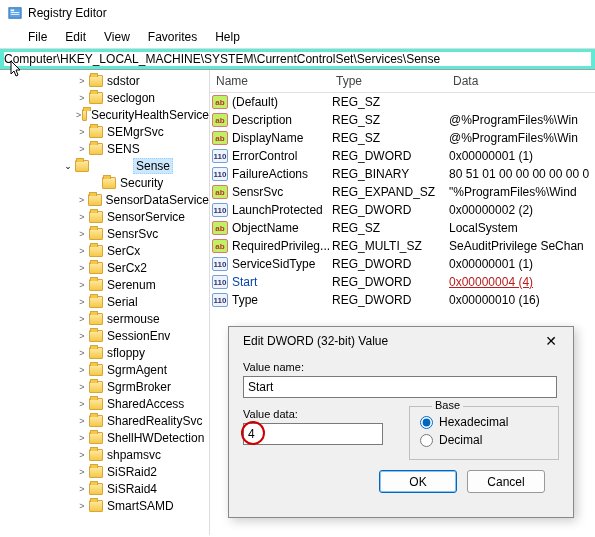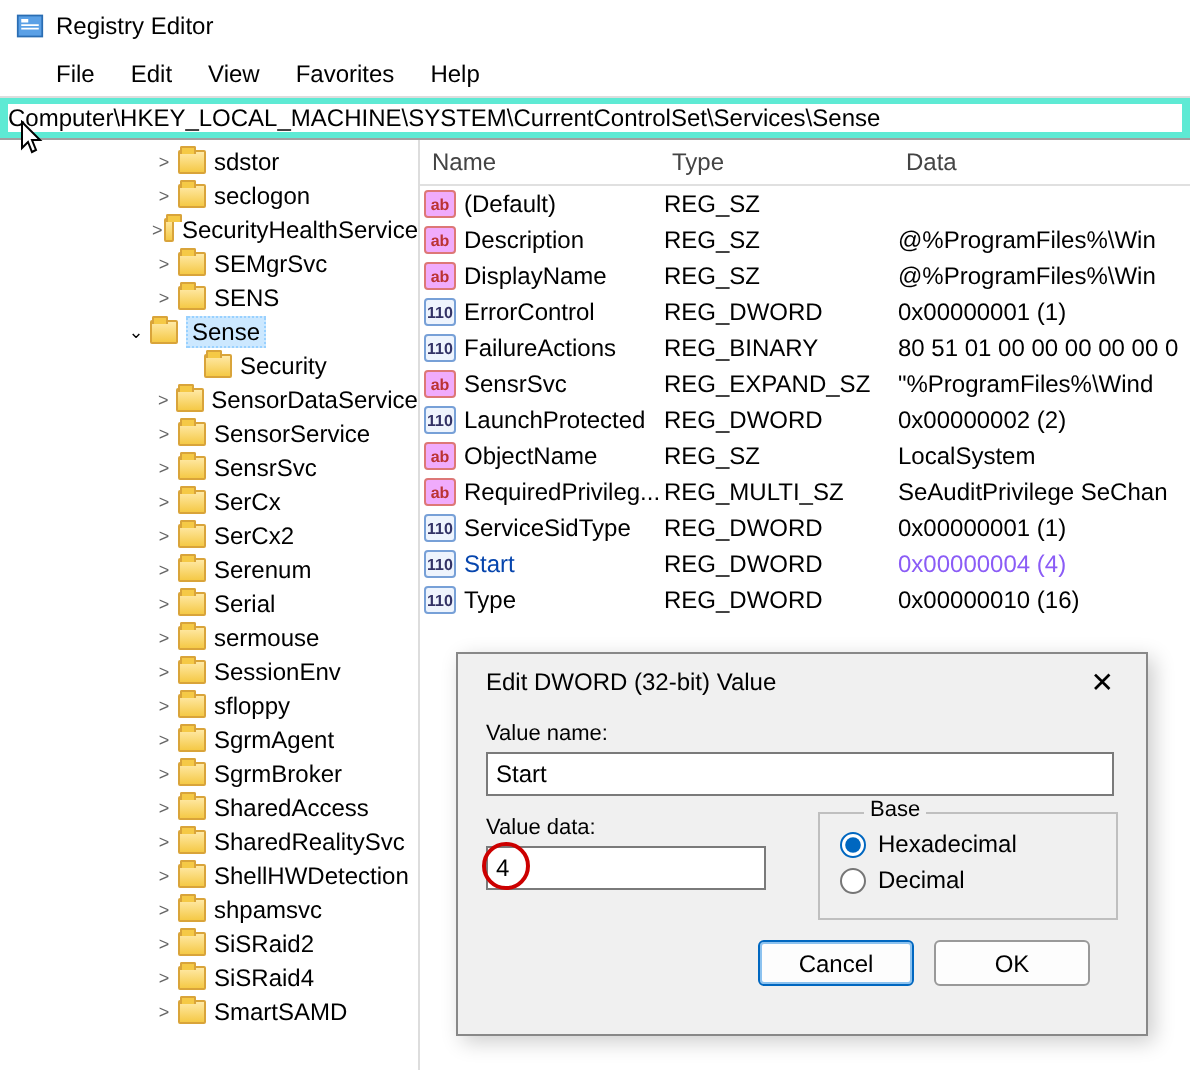--- a/index.html
+++ b/index.html
@@ -14,36 +14,36 @@
 .main { display: flex; height: calc(100% - 72px); }
 .tree { width: 210px; border-right: 1px solid #ddd; overflow: hidden; padding: 2px 0 2px 2px; }
 .tree-item { display: flex; align-items: center; height: 17px; padding-left: 74px; white-space: nowrap; }
 .tree-item.open { padding-left: 60px; }
 .tree-item.child { padding-left: 100px; }
 .chev { width: 12px; text-align: center; color: #666; font-size: 9px; margin-right: 1px; }
 .chev.open { color: #000; }
 .folder { width: 14px; height: 12px; background: linear-gradient(#ffe9a6,#f5c946); border: 1px solid #d9a43a; border-radius: 1px; margin-right: 4px; position: relative; }
 .folder::before { content:""; position:absolute; top:-3px; left:0; width:6px; height:3px; background:#f5c946; border:1px solid #d9a43a; border-bottom:none; border-radius:1px 1px 0 0;}
 .tree-label {}
-.tree-item.selected .tree-label { background: #cce8ff; border: 1px dotted #99d1ff; padding: 0 2px; }
+.tree-item.selected .tree-label { background: #cce8ff; border: 1px dotted #99d1ff; padding: 0 2px; margin-left: 40px; }
 .list { flex: 1; overflow: hidden; }
 .list-head { display: flex; border-bottom: 1px solid #e0e0e0; }
 .list-head div { padding: 4px 6px; color: #444; }
 .col-name { width: 120px; }
 .col-type { width: 117px; }
 .col-data { flex: 1; }
 .row { display: flex; align-items: center; height: 18px; padding: 0 2px; }
 .row .icon { width: 16px; height: 14px; margin-right: 4px; display:flex; align-items:center; justify-content:center; font-size:8px; font-weight:bold; border:1px solid; border-radius:2px;}
-.icon.str { background:#f0abfc; border-color:#d77; color:#b33; }
+.icon.str { background:#bef264; border-color:#d77; color:#b33; }
 .icon.bin { background:#eef4fd; border-color:#77a0d7; color:#336; }
 .row .rname { width: 100px; white-space:nowrap; overflow:hidden; text-overflow:ellipsis; }
 .row .rtype { width: 117px; }
 .row .rdata { flex:1; white-space:nowrap; overflow:hidden; }
 .row.hl .rname { color:#0645ad; }
-.row.hl .rdata { color:#8b5cf6; }
+.row.hl .rdata { color:#b91c1c; text-decoration:underline; }
 
 .dialog { position:absolute; left:228px; top:326px; width:346px; height:192px; background:#f0f0f0; border:1px solid #888; box-shadow: 3px 3px 10px rgba(0,0,0,.2); }
 .dlg-title { display:flex; align-items:center; justify-content:space-between; padding:6px 10px 4px 14px; font-size:12px;gap:20px; }
 .dlg-close { font-size:14px; padding:0 6px; }
 .dlg-body { padding: 6px 14px; }
 .lbl { font-size:11px; margin-bottom:3px; margin-top:2px;}
 .txt { width: 314px; height:22px; border:1px solid #7a7a7a; background:#fff; padding:2px 4px; font-size:12px; }
 .row2 { display:flex; margin-top:8px; gap:26px;}
 .left { }
 .valdata { width:140px; position:relative;}
@@ -325,17 +325,17 @@
             <input type="radio" name="base" checked="" style="">
             <span>Hexadecimal</span>
           </label>
         <label class="radio">
             <input type="radio" name="base" style="">
             <span>Decimal</span>
           </label>
       </div>
     </div>
     <div class="dlg-btns">
+      <button>OK</button>
       <button>Cancel</button>
-      <button>OK</button>
     </div>
   </div>
 </div>
 
 </body></html>

